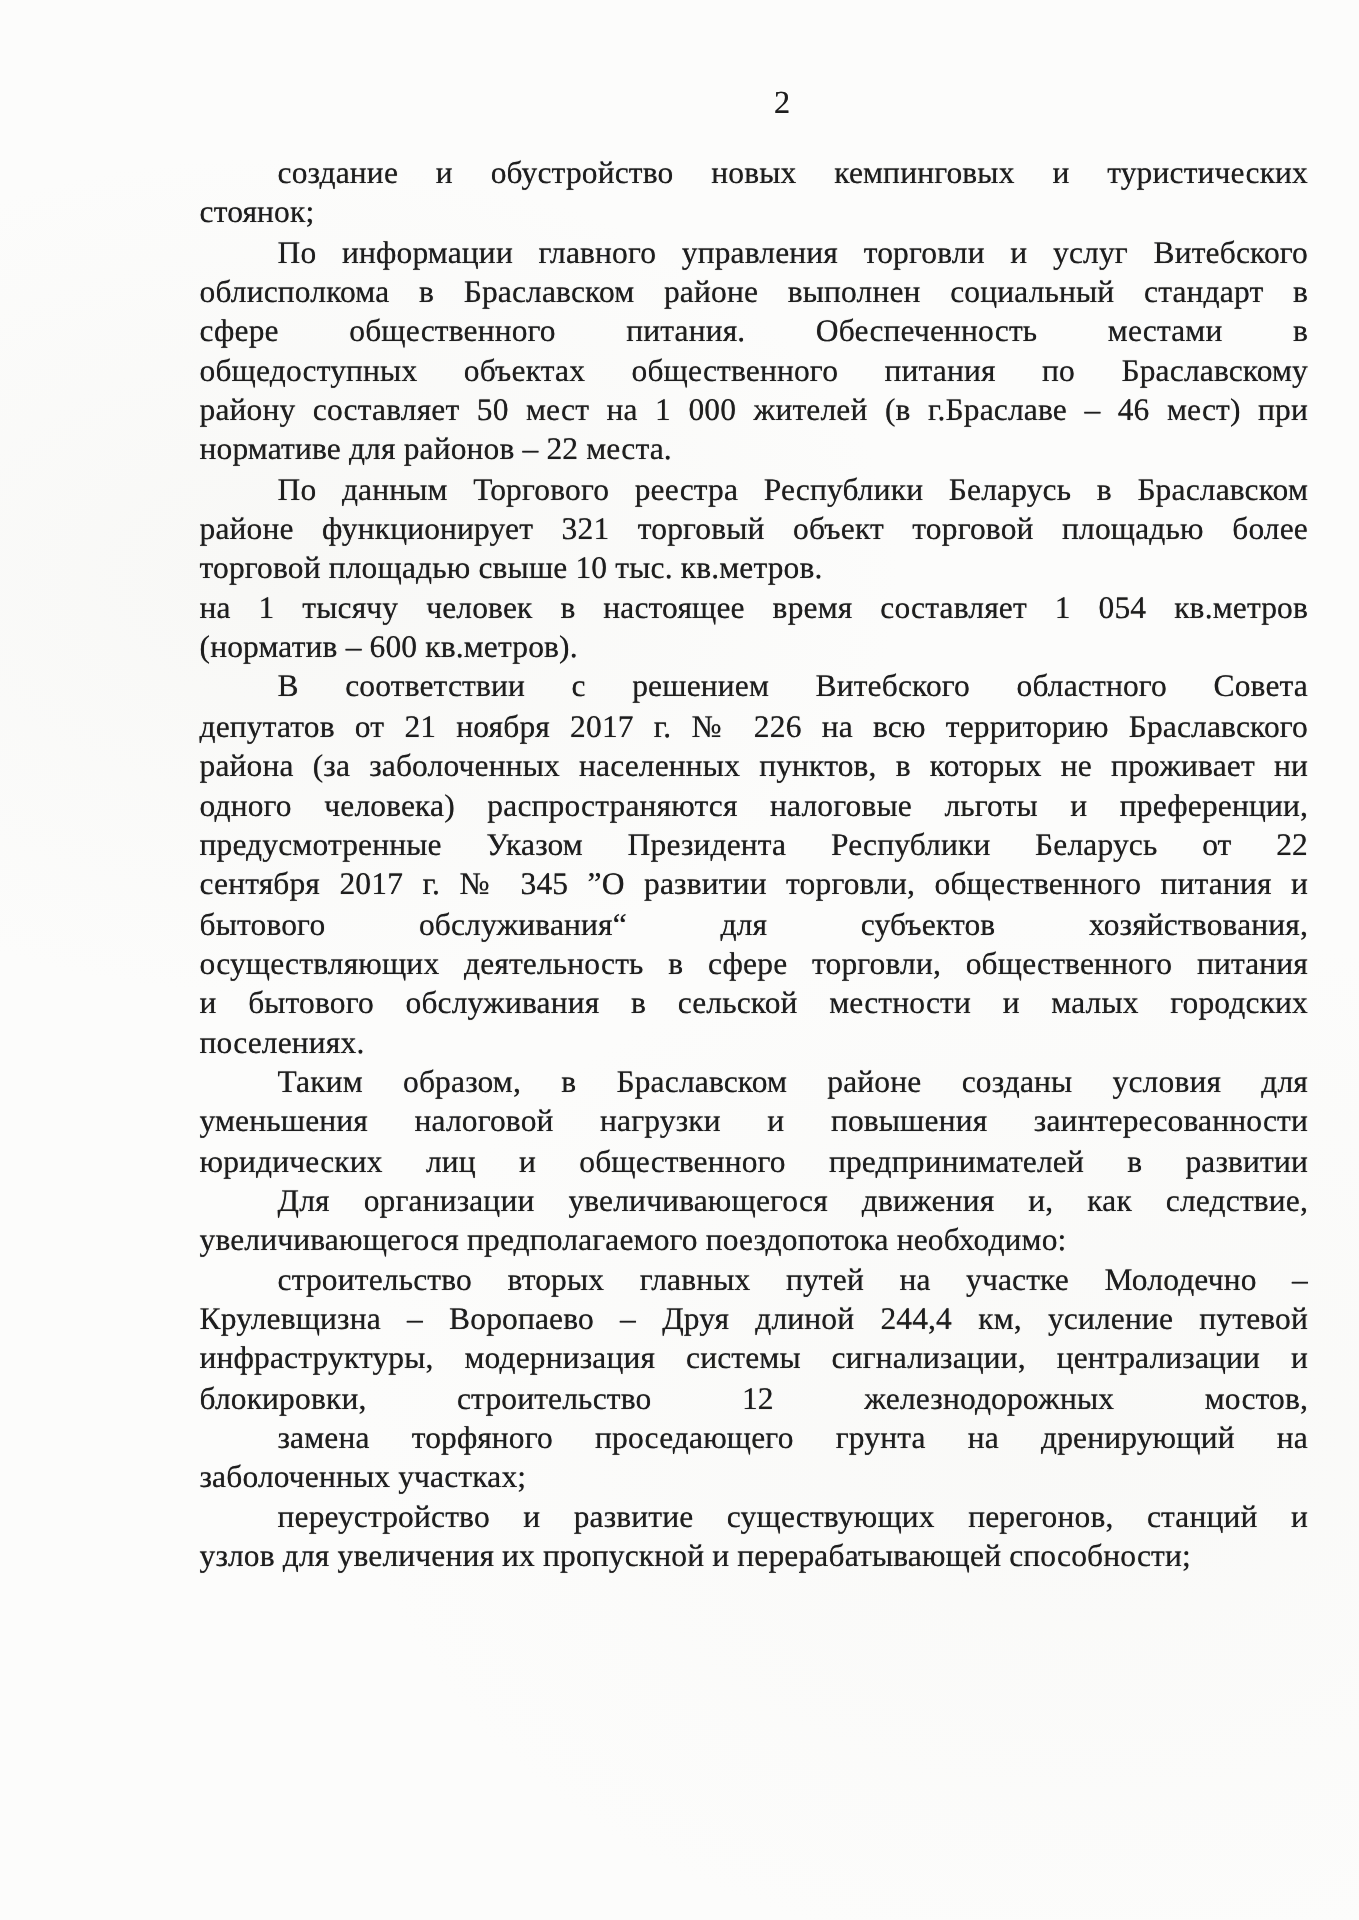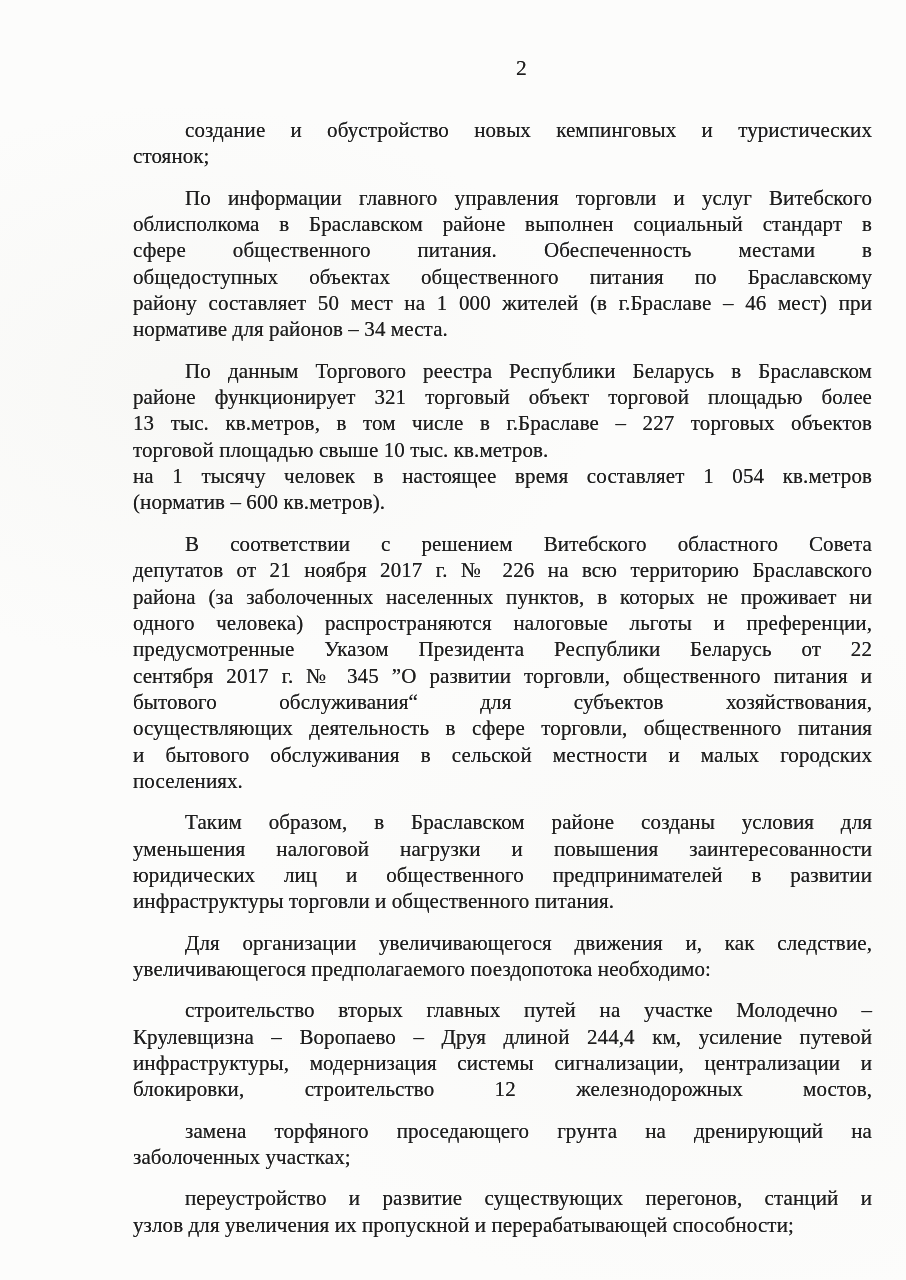--- a/index.html
+++ b/index.html
@@ -36,21 +36,21 @@
     line-height: 26.35px;
     letter-spacing: 0.1px;
     text-shadow: 0 0 0.45px rgba(25,25,25,0.8);
   }
   .para { margin: 0; padding: 0; }
   .line {
     text-align: justify;
     text-align-last: justify;
     white-space: normal;
   }
-  .line.first { text-indent: 52px; margin-top: 15px; }
+  .line.first { text-indent: 52px; }
   .line.last {
     text-align: center;
     text-align-last: left;
   }
 </style>
 </head>
 <body>
 
 <div class="page" style="--paper: #fcfcfb; --ink: #1e1e1e;">
   <div class="pagenum">2</div>
@@ -58,26 +58,25 @@
       <div class="para">
         <div class="line first">создание и обустройство новых кемпинговых и туристических</div>
         <div class="line last">стоянок;</div>
       </div>
       <div class="para">
         <div class="line first">По информации главного управления торговли и услуг Витебского</div>
         <div class="line">облисполкома в Браславском районе выполнен социальный стандарт в</div>
         <div class="line">сфере общественного питания. Обеспеченность местами в</div>
         <div class="line">общедоступных объектах общественного питания по Браславскому</div>
         <div class="line">району составляет 50 мест на 1 000 жителей (в г.Браславе – 46 мест) при</div>
-        <div class="line last">нормативе для районов – 34 места.</div>
+        <div class="line last">нормативе для районов – 22 места.</div>
       </div>
       <div class="para">
         <div class="line first">По данным Торгового реестра Республики Беларусь в Браславском</div>
         <div class="line">районе функционирует 321 торговый объект торговой площадью более</div>
-        <div class="line">13 тыс. кв.метров, в том числе в г.Браславе – 227 торговых объектов</div>
         <div class="line last">торговой площадью свыше 10 тыс. кв.метров.</div>
       </div>
       <div class="para">
         <div class="line">на 1 тысячу человек в настоящее время составляет 1 054 кв.метров</div>
         <div class="line last">(норматив – 600 кв.метров).</div>
       </div>
       <div class="para">
         <div class="line first">В соответствии с решением Витебского областного Совета</div>
         <div class="line">депутатов от 21 ноября 2017 г. № 226 на всю территорию Браславского</div>
         <div class="line">района (за заболоченных населенных пунктов, в которых не проживает ни</div>
@@ -86,21 +85,20 @@
         <div class="line">сентября 2017 г. № 345 ”О развитии торговли, общественного питания и</div>
         <div class="line">бытового обслуживания“ для субъектов хозяйствования,</div>
         <div class="line">осуществляющих деятельность в сфере торговли, общественного питания</div>
         <div class="line">и бытового обслуживания в сельской местности и малых городских</div>
         <div class="line last">поселениях.</div>
       </div>
       <div class="para">
         <div class="line first">Таким образом, в Браславском районе созданы условия для</div>
         <div class="line">уменьшения налоговой нагрузки и повышения заинтересованности</div>
         <div class="line">юридических лиц и общественного предпринимателей в развитии</div>
-        <div class="line last">инфраструктуры торговли и общественного питания.</div>
       </div>
       <div class="para">
         <div class="line first">Для организации увеличивающегося движения и, как следствие,</div>
         <div class="line last">увеличивающегося предполагаемого поездопотока необходимо:</div>
       </div>
       <div class="para">
         <div class="line first">строительство вторых главных путей на участке Молодечно –</div>
         <div class="line">Крулевщизна – Воропаево – Друя длиной 244,4 км, усиление путевой</div>
         <div class="line">инфраструктуры, модернизация системы сигнализации, централизации и</div>
         <div class="line">блокировки, строительство 12 железнодорожных мостов,</div>

